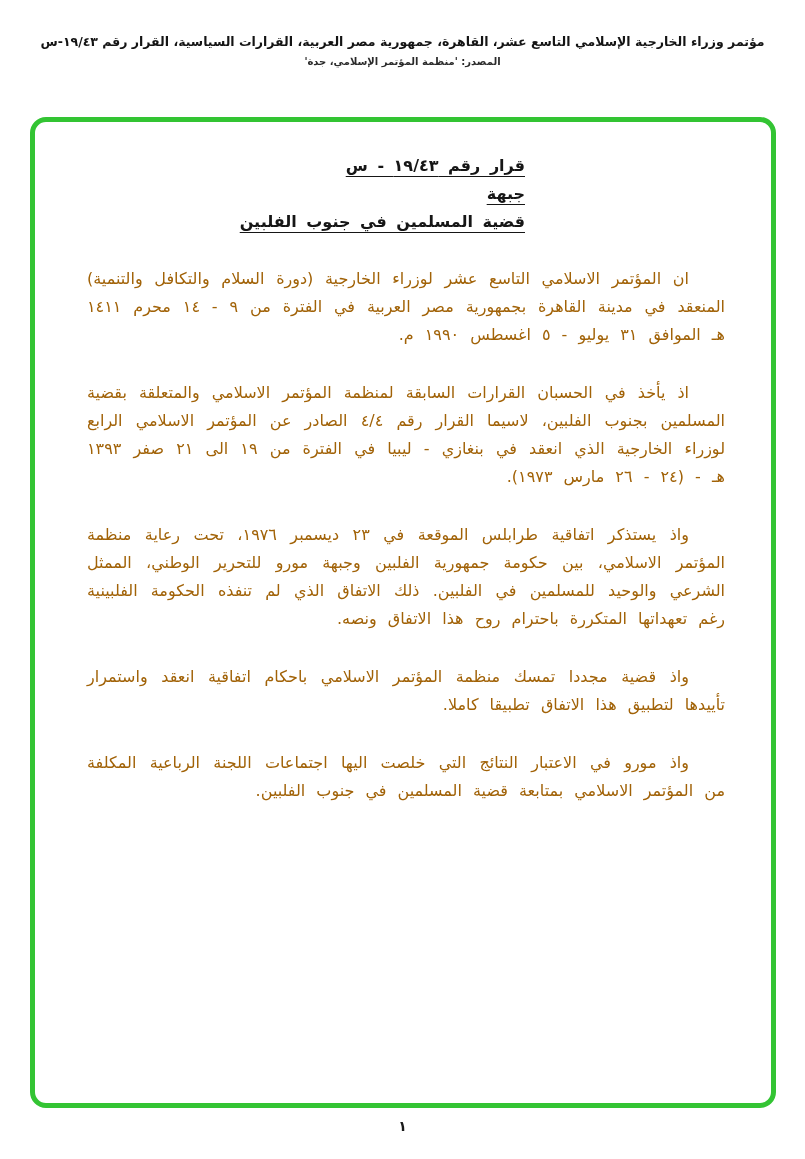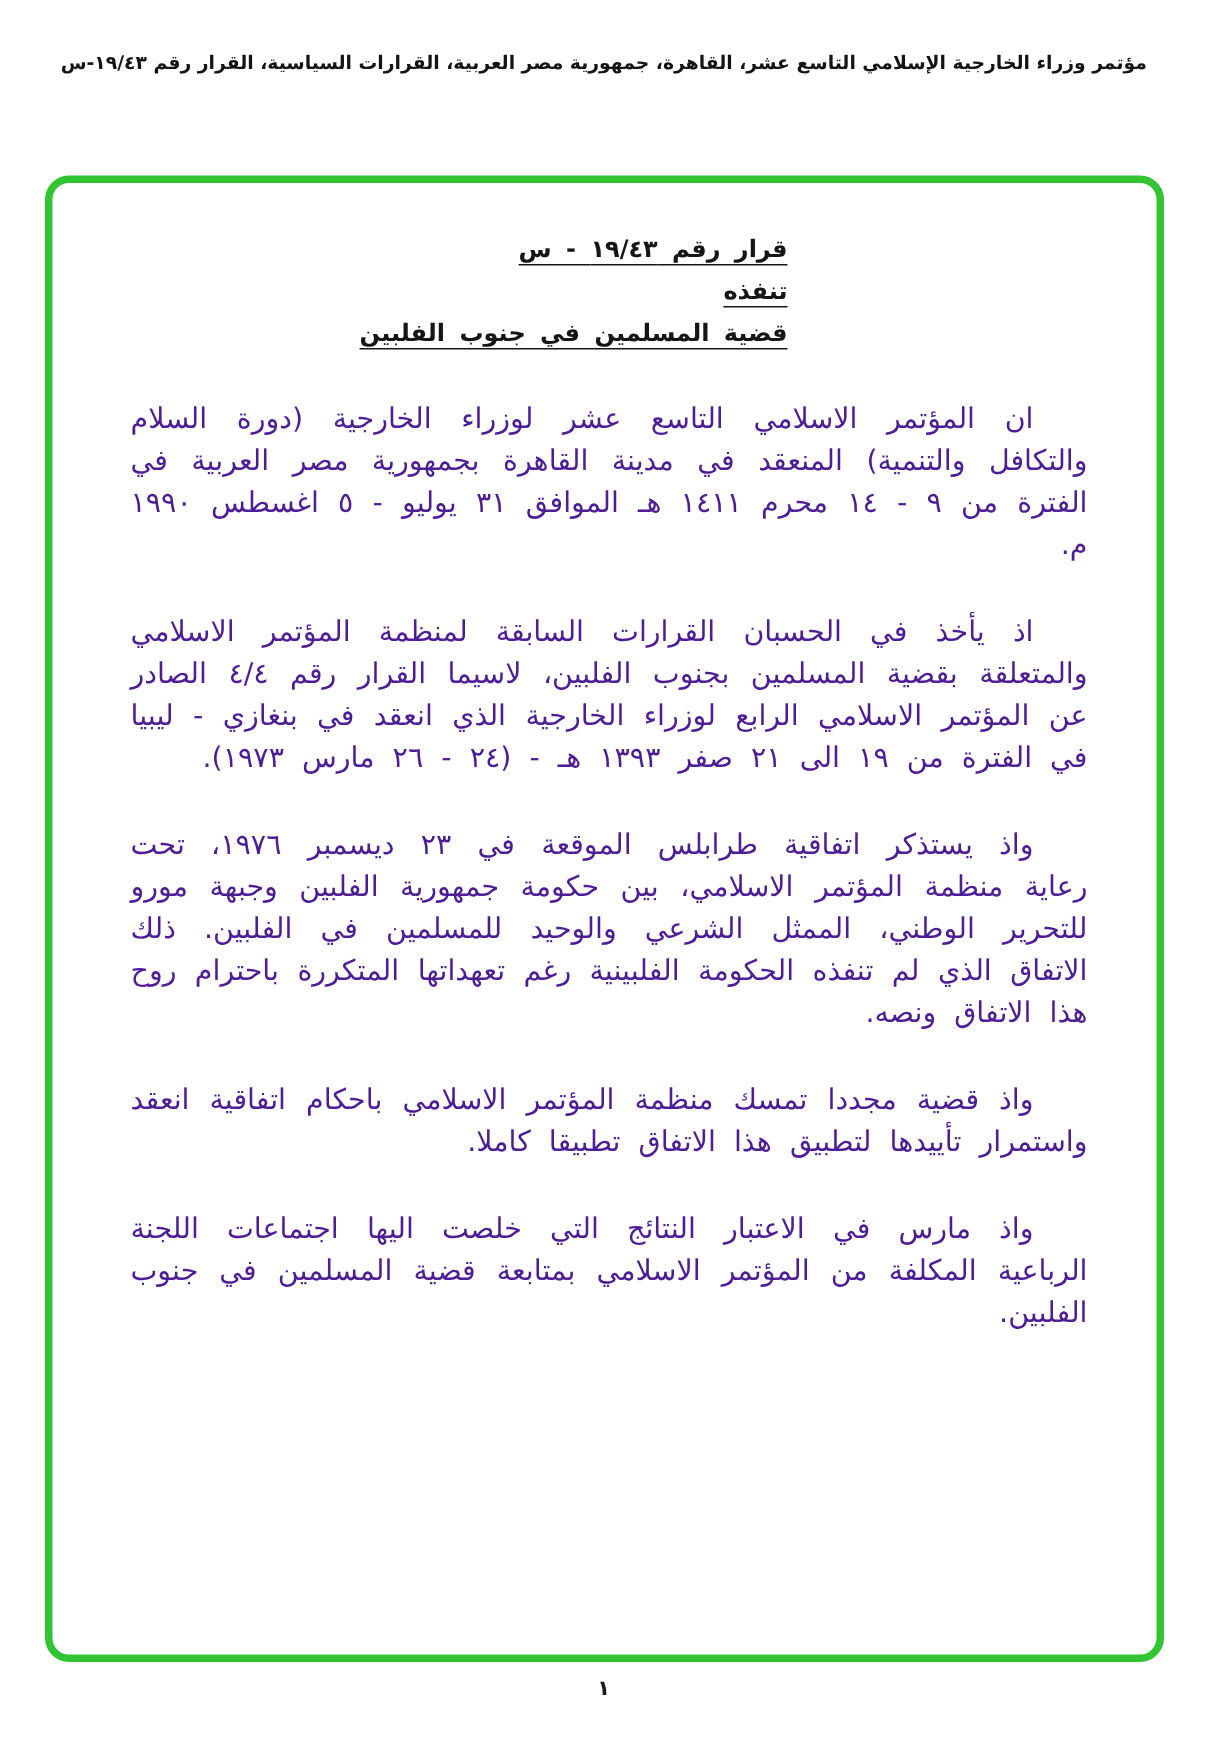--- a/index.html
+++ b/index.html
@@ -76,27 +76,27 @@
     text-decoration: underline;
     text-underline-offset: 5px;
     text-decoration-thickness: 1px;
     margin-bottom: 1px;
     word-spacing: 4px;
   }
 
   
   .paragraphs { margin-top: 4px; }
   .para {
-    font-size: 19px;
+    font-size: 16px;
     line-height: 28px;
     text-align: justify;
     text-indent: 36px;
     margin-top: 30px;
     word-spacing: 6px;
-    color: #4c1d95;
+    color: #a16207;
   }
   .para span.u {
     text-underline-offset: 4px;
     text-decoration-thickness: 1px;
   }
 
   
   .page-number {
     position: absolute;
     top: 1118px;
@@ -108,37 +108,38 @@
     color: #1a1a1a;
   }
 </style>
 </head>
 <body>
 
 <div class="page">
 
   <div class="doc-header" dir="rtl">
     <div class="header-line1">مؤتمر وزراء الخارجية الإسلامي التاسع عشر، القاهرة، جمهورية مصر العربية، القرارات السياسية، القرار رقم ١٩/٤٣-س</div>
+    <div class="header-line2">المصدر:  'منظمة المؤتمر الإسلامي، جدة'</div>
   </div>
 
   <div class="green-frame" style="border-color: rgb(51, 196, 51);">
     <div class="doc-content" dir="rtl">
 
       <div class="title-block">
         <span class="title-line">قرار رقم ١٩/٤٣ - س</span>
-        <span class="title-line">تنفذه</span>
+        <span class="title-line">جبهة</span>
         <span class="title-line">قضية  المسلمين في جنوب الفلبين</span>
       </div>
 
       <div class="paragraphs" id="paragraphs">
           <p class="para"><span>ان المؤتمر الاسلامي التاسع عشر لوزراء الخارجية (دورة السلام والتكافل والتنمية) المنعقد في مدينة القاهرة بجمهورية مصر العربية في الفترة من ٩ - ١٤ محرم ١٤١١ هـ الموافق ٣١ يوليو - ٥ اغسطس ١٩٩٠ م.</span></p>
           <p class="para"><span>اذ </span><span class="u">يأخذ في الحسبان</span><span> القرارات السابقة لمنظمة المؤتمر الاسلامي والمتعلقة بقضية المسلمين بجنوب الفلبين، لاسيما القرار رقم ٤/٤ الصادر عن المؤتمر الاسلامي الرابع لوزراء الخارجية الذي انعقد في بنغازي - ليبيا في الفترة من ١٩ الى ٢١ صفر ١٣٩٣ هـ - (٢٤ - ٢٦ مارس ١٩٧٣).</span></p>
           <p class="para"><span>واذ </span><span class="u">يستذكر</span><span> اتفاقية طرابلس الموقعة في ٢٣ ديسمبر ١٩٧٦، تحت رعاية منظمة المؤتمر الاسلامي، بين حكومة جمهورية الفلبين وجبهة مورو للتحرير الوطني، الممثل الشرعي والوحيد للمسلمين في الفلبين. ذلك الاتفاق الذي لم تنفذه الحكومة الفلبينية رغم تعهداتها المتكررة باحترام روح هذا الاتفاق ونصه.</span></p>
           <p class="para"><span>واذ </span><span class="u">قضية</span><span> مجددا تمسك منظمة المؤتمر الاسلامي باحكام اتفاقية انعقد واستمرار تأييدها لتطبيق هذا الاتفاق تطبيقا كاملا.</span></p>
-          <p class="para"><span>واذ </span><span class="u">مارس</span><span> في الاعتبار النتائج التي خلصت اليها اجتماعات اللجنة الرباعية المكلفة من المؤتمر الاسلامي بمتابعة قضية المسلمين في جنوب الفلبين.</span></p>
+          <p class="para"><span>واذ </span><span class="u">مورو</span><span> في الاعتبار النتائج التي خلصت اليها اجتماعات اللجنة الرباعية المكلفة من المؤتمر الاسلامي بمتابعة قضية المسلمين في جنوب الفلبين.</span></p>
         </div>
 
     </div>
   </div>
 
   <div class="page-number">١</div>
 
 </div>
 
 </body></html>

